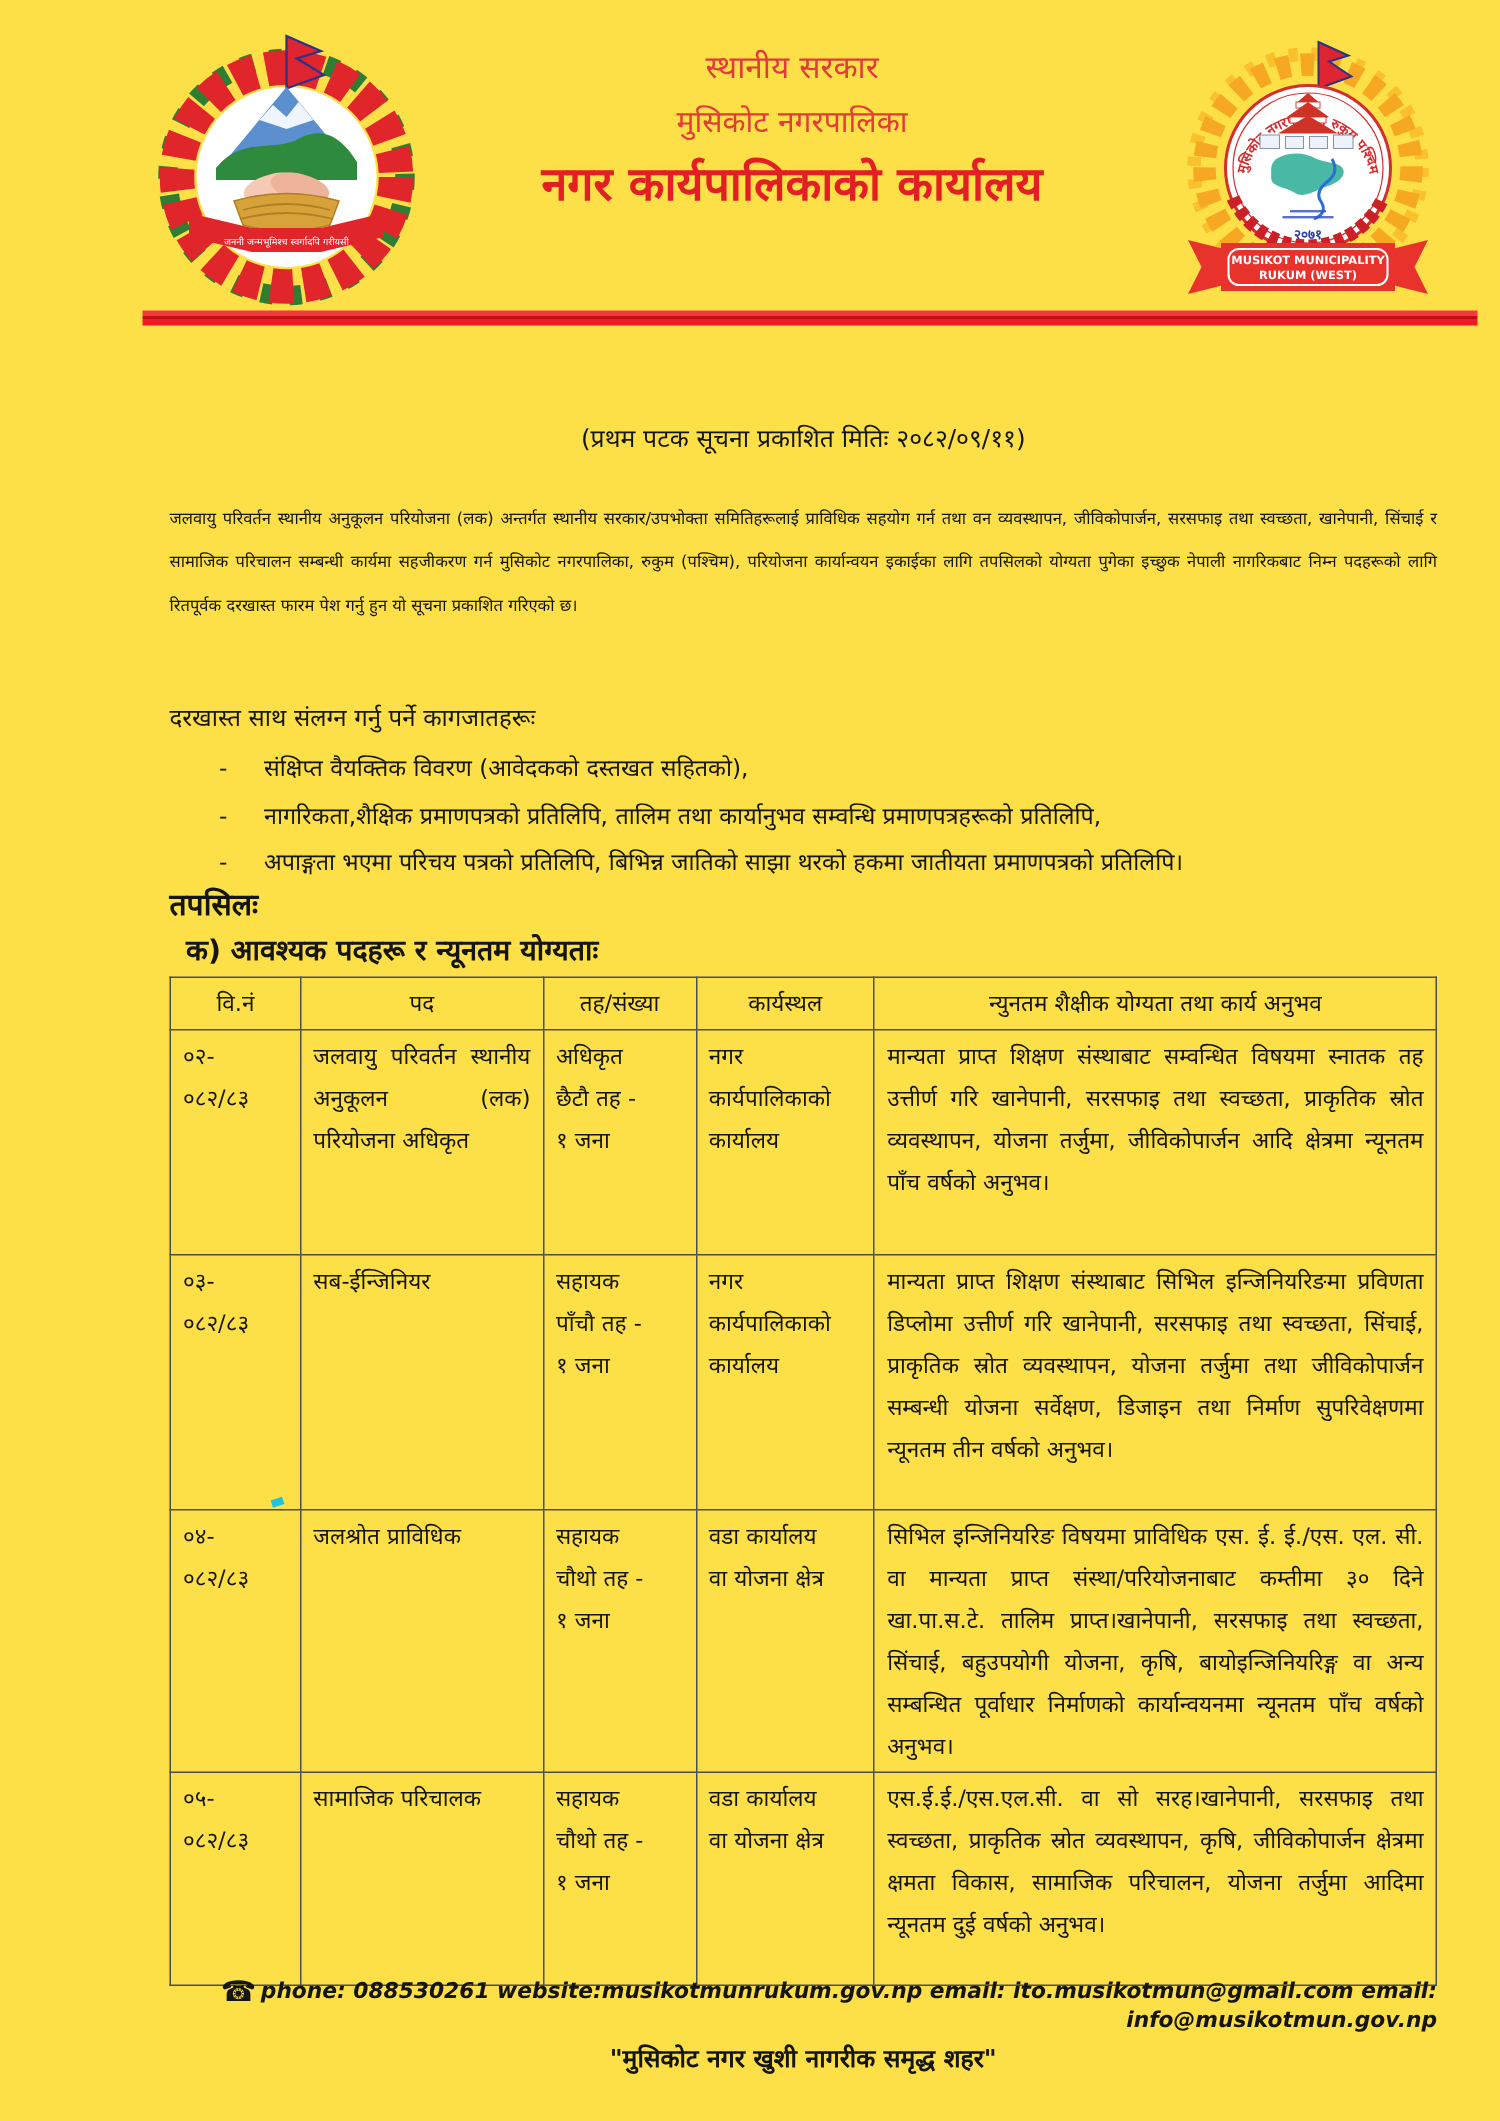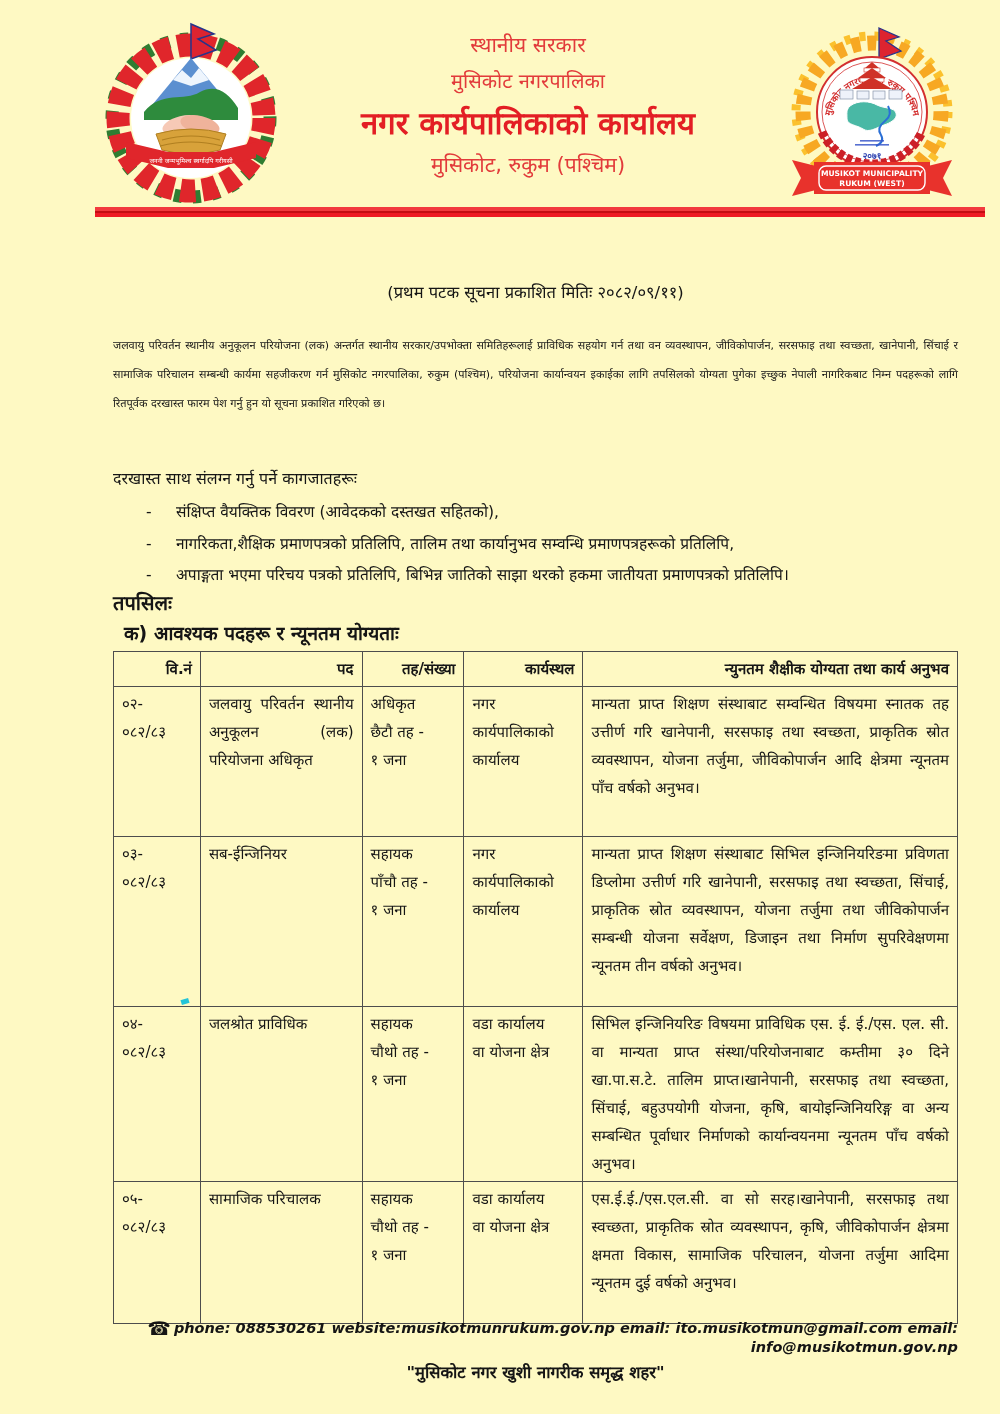--- a/index.html
+++ b/index.html
@@ -1,17 +1,17 @@
 <!DOCTYPE html>
 <html><head>
 <meta charset="utf-8">
 <style>
   html,body{margin:0;padding:0;background:#ffffff;}
   .page{
-    position:relative;width:1000px;height:1414px;background:#fef9c3;
+    position:relative;width:1000px;height:1414px;background:#fde047;
     font-family:"DejaVu Sans","Liberation Sans",sans-serif;color:#151515;overflow:hidden;
   }
   
   .emblem-left{position:absolute;left:98px;top:22px;width:186px;height:186px;}
   .logo-right{position:absolute;left:782px;top:26px;width:180px;height:180px;}
   .header-text{position:absolute;left:268px;top:30px;width:520px;text-align:center;}
   .lh1{font-size:21px;color:#e23b3b;line-height:30px;}
   .lh2{font-size:20px;color:#e23b3b;line-height:34px;margin-top:4px;}
   .lh3{font-size:31px;font-weight:bold;color:#e31e24;line-height:42px;margin-top:4px;}
   .lh4{font-size:21px;color:#e23b3b;line-height:30px;margin-top:6px;}
@@ -25,21 +25,21 @@
   .body-para{position:absolute;left:113px;top:331px;width:845px;font-size:11px;line-height:29px;text-align:justify;}
   .docs-heading{position:absolute;left:113px;top:467px;font-weight:normal;font-size:16px;}
   .docs-list{position:absolute;left:146px;top:497px;width:812px;font-size:15.5px;}
   .docs-item{display:flex;line-height:31.5px;}
   .docs-item .dash{width:30px;flex:0 0 30px;text-align:left;}
   .tapasil{position:absolute;left:113px;top:589px;font-weight:bold;font-size:20px;}
   .section-a{position:absolute;left:124px;top:620px;font-weight:bold;font-size:19px;}
   
   table.vacancy{position:absolute;left:113px;top:651px;width:845px;border-collapse:collapse;font-size:15px;}
   .vacancy th,.vacancy td{border:1px solid #4d4d4d;vertical-align:top;padding:3px 8px;line-height:28px;}
-  .vacancy th{text-align:right;font-weight:bold;white-space:nowrap;}
+  .vacancy th{text-align:center;font-weight:normal;white-space:nowrap;}
   .vacancy td.pre{white-space:pre-line;}
   .vacancy td.just{text-align:justify;}
   .vacancy tbody tr:nth-child(1){height:150px;}
   .vacancy tbody tr:nth-child(2){height:170px;}
   .vacancy tbody tr:nth-child(3){height:168px;margin-top:40px;}
   .vacancy tbody tr:nth-child(4){height:142px;}
   .artifact{position:absolute;left:181px;top:999px;width:8px;height:5px;background:#23c4d8;transform:rotate(-18deg);}
   
   .footer-contact{position:absolute;left:113px;top:1317px;width:845px;text-align:right;font-weight:bold;font-style:italic;font-size:14.5px;}
   .phone-icon{font-style:normal;font-size:19px;vertical-align:-2px;margin-right:3px;}
@@ -74,21 +74,20 @@
 
       <path d="M28,120 L70,130 L116,130 L158,120 L158,136 L116,146 L70,146 L28,136 Z" fill="#e0262b"></path>
       <text x="93" y="141" text-anchor="middle" font-size="6.3" fill="#ffffff">जननी जन्मभूमिश्च स्वर्गादपि गरीयसी</text>
     </svg>
   </div>
 
   <div class="header-text">
     <div class="lh1">स्थानीय सरकार</div>
     <div class="lh2">मुसिकोट नगरपालिका</div>
     <div class="lh3">नगर कार्यपालिकाको कार्यालय</div>
-    <div class="lh4">मुसिकोट, रुकुम (पश्चिम)</div>
   </div>
 
   <div class="logo-right">
     <svg viewBox="0 0 180 180" width="180" height="180">
 
       <circle cx="90" cy="86" r="76" fill="none" stroke="#fbc12d" stroke-width="9" stroke-dasharray="6 9"></circle>
       <circle cx="90" cy="86" r="69" fill="none" stroke="#f7a823" stroke-width="15" stroke-dasharray="9 7"></circle>
 
       <path d="M97,2 l20,9 -13,4 15,10 -22,8 z" fill="#dd2430" stroke="#26348b" stroke-width="1.3"></path>
 

